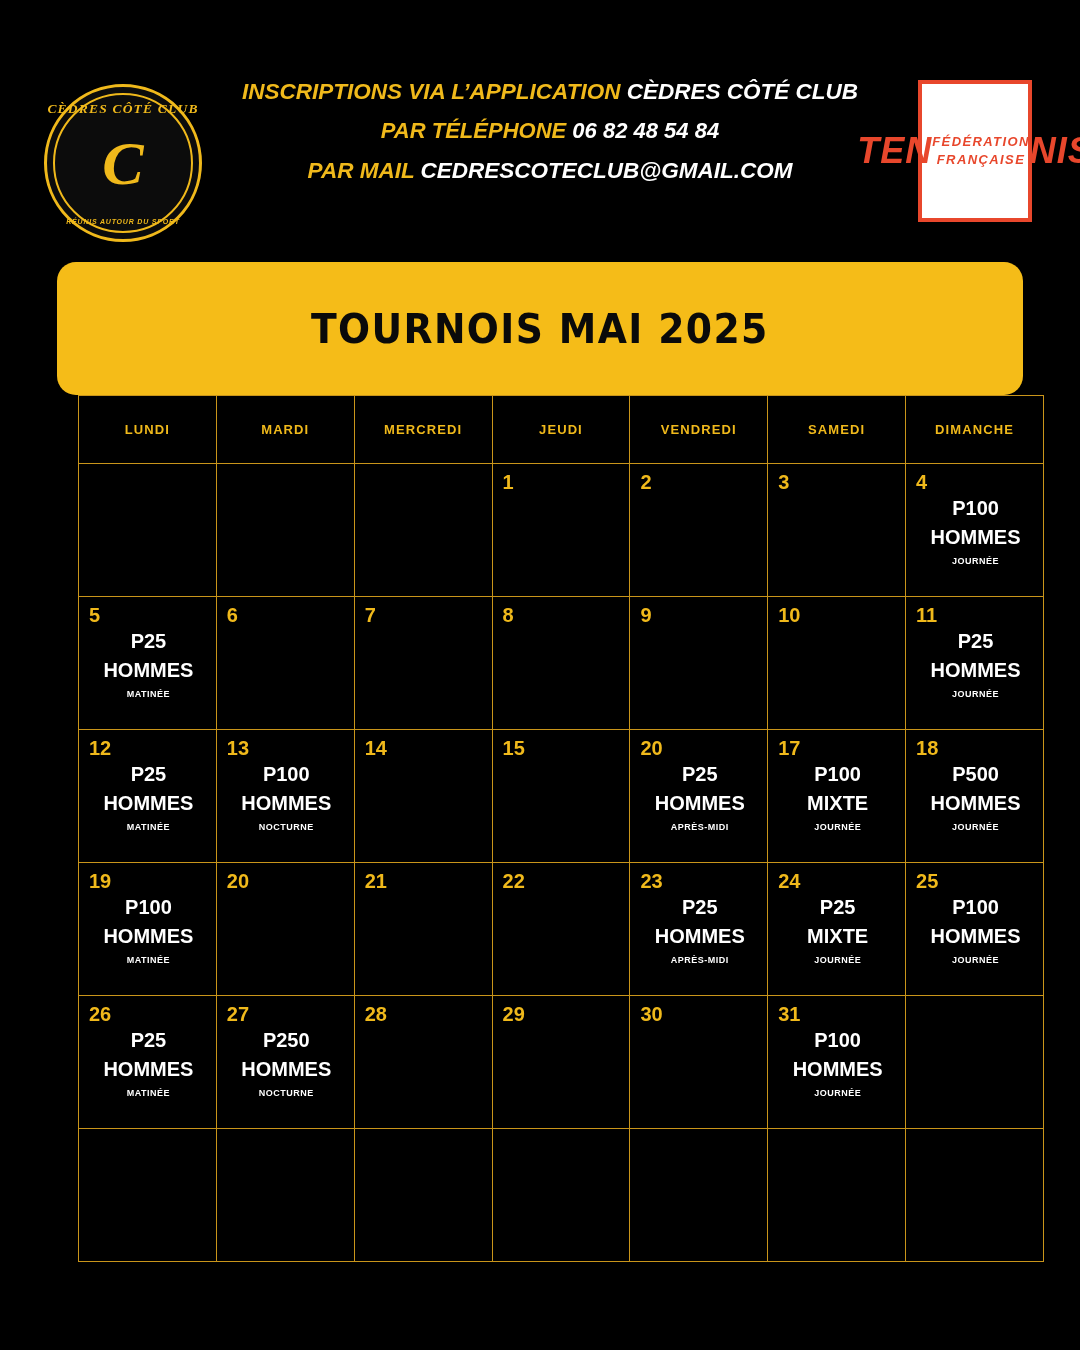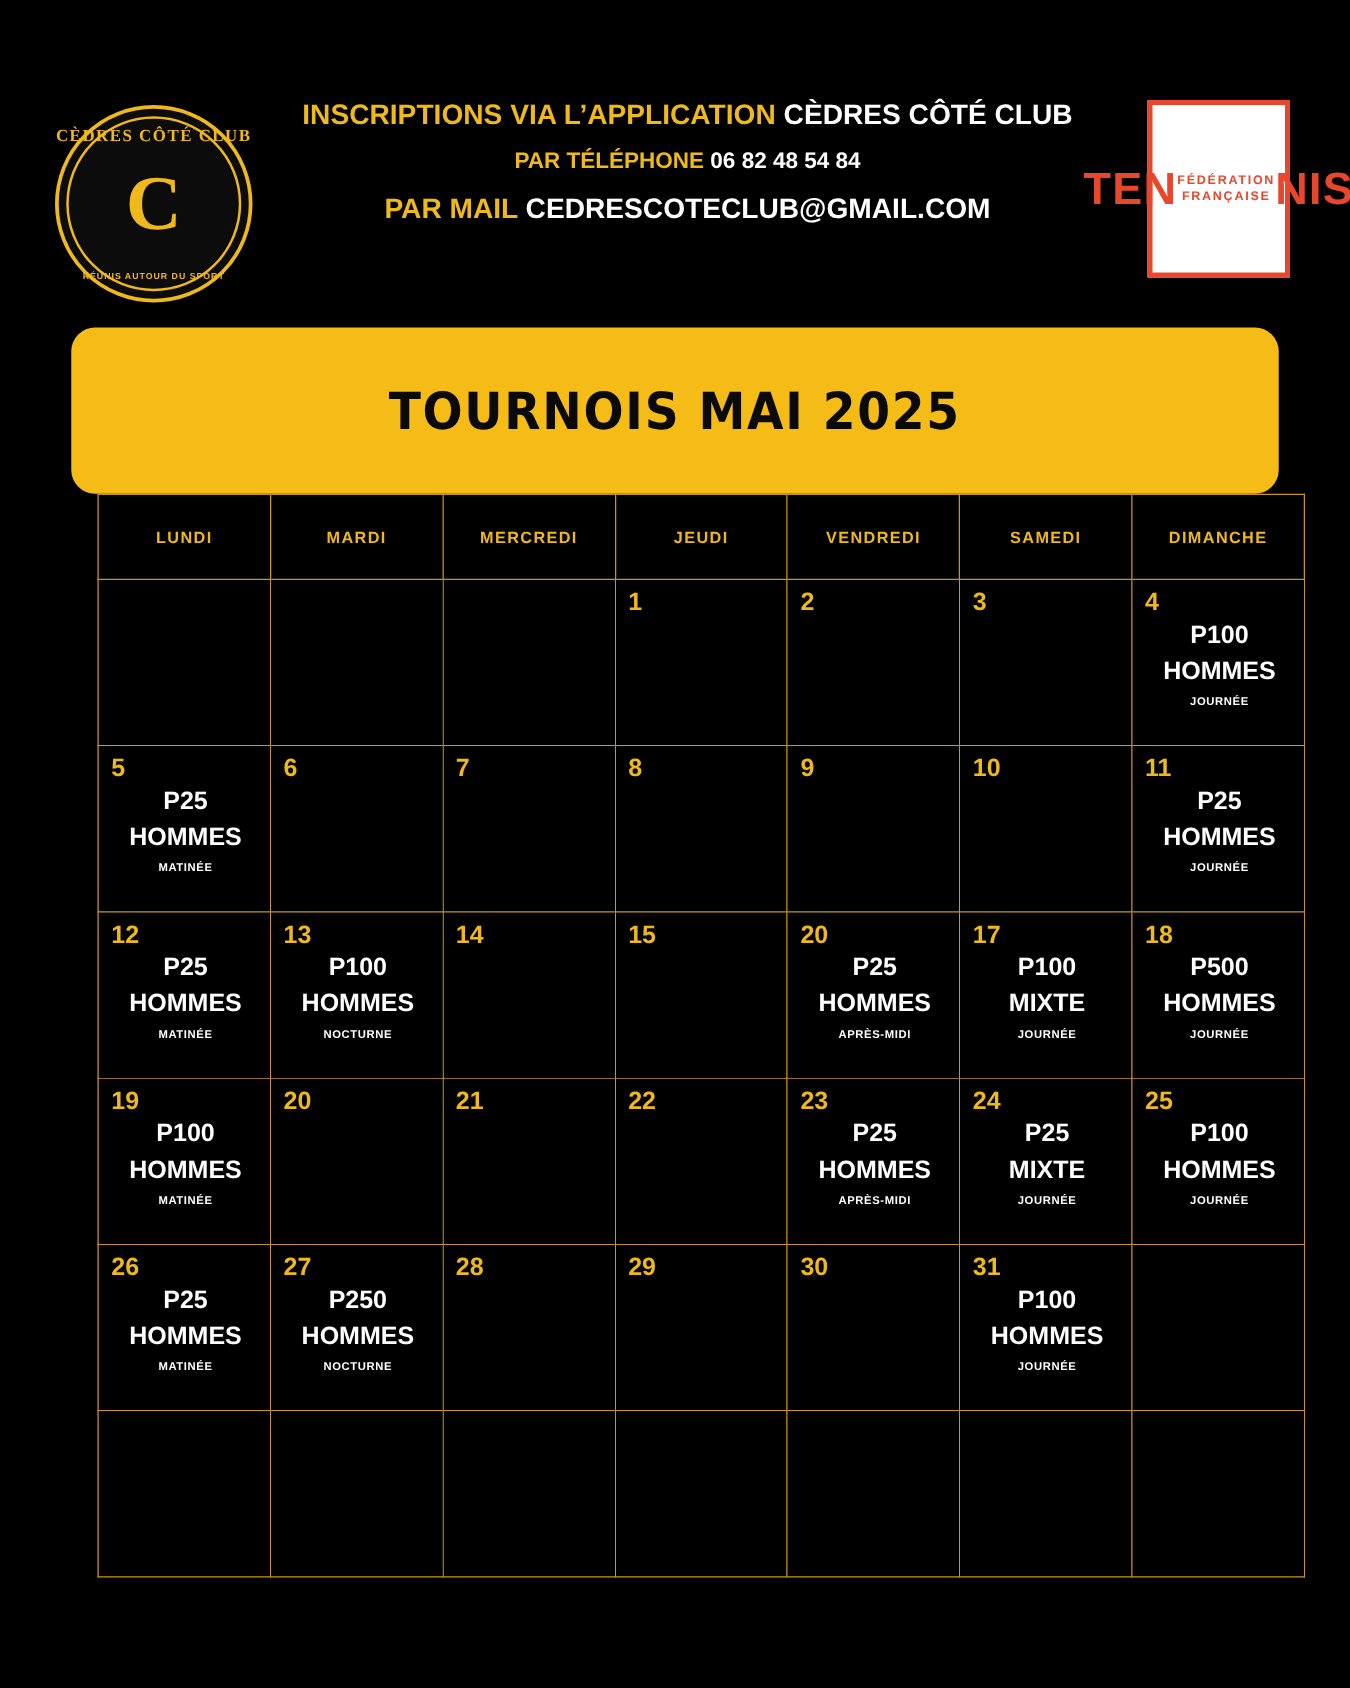--- a/index.html
+++ b/index.html
@@ -16,20 +16,21 @@
     height: 1350px;
     background: #000000;
   }
 
   
   .header {
     position: absolute;
     top: 0; left: 0;
     width: 1080px;
     height: 194px;
+    font-style: italic;
   }
 
   .logo {
     position: absolute;
     left: 44px;
     top: 84px;
     width: 158px;
     height: 158px;
   }
   .logo-outer {
@@ -84,21 +85,21 @@
     width: 680px;
     text-align: center;
   }
   .contact-line {
     color: #F0B91B;
     font-weight: bold;
     margin-bottom: 13px;
     line-height: 1.2;
   }
   .contact-line.l1 { font-size: 22.5px; }
-  .contact-line.l2 { font-size: 18px; }
+  .contact-line.l2 { font-size: 22px; }
   .contact-line.l3 { font-size: 22.5px; }
   .contact-line.l4 { font-size: 20px; margin-bottom: 0; }
   .contact-line .white { color: #ffffff; }
 
   .fft-logo {
     position: absolute;
     right: 48px;
     top: 80px;
     width: 114px;
     height: 142px;
@@ -112,21 +113,21 @@
   .fft-ten, .fft-nis {
     color: #E8472C;
     font-weight: bold;
     font-size: 36px;
     letter-spacing: 1px;
     line-height: 1.0;
     font-family: "Liberation Sans", sans-serif;
   }
   .fft-sub {
     color: #E8472C;
-    font-size: 10px;
+    font-size: 13px;
     font-weight: bold;
     letter-spacing: 1.4px;
     line-height: 1.35;
     text-align: center;
     margin: 3px 0;
   }
 
   
   .calendar {
     position: absolute;

